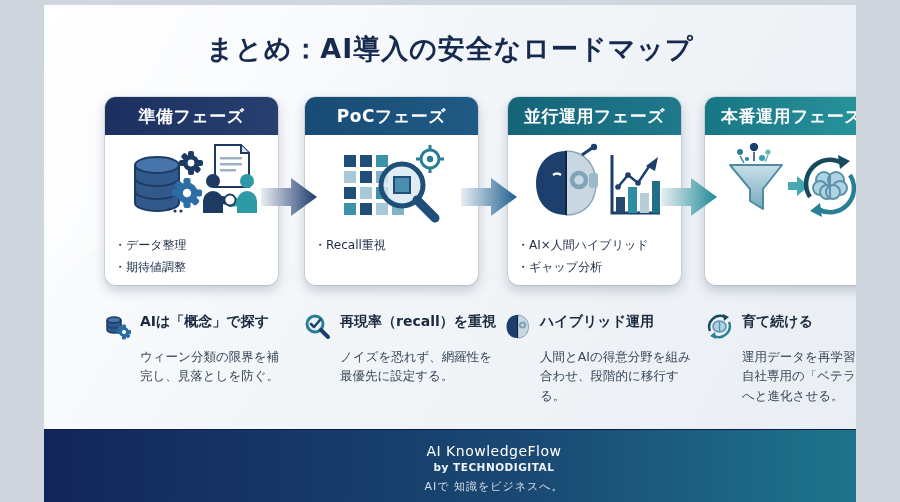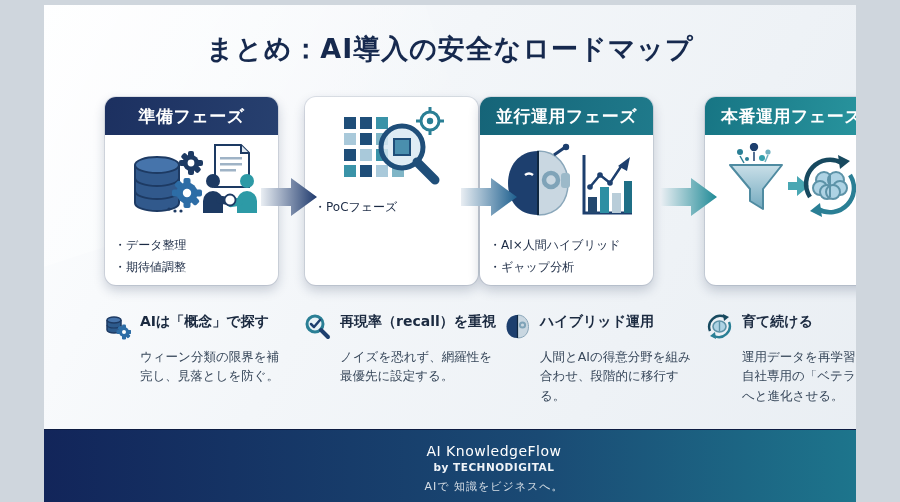--- a/index.html
+++ b/index.html
@@ -16,21 +16,21 @@
   .title{
     position:absolute; top:26px; left:0; width:100%; text-align:center;
     font-size:27px; font-weight:700; color:#16294e; letter-spacing:1px;
   }
   
   .card{
     position:absolute; top:92px; width:173px; height:188px; background:#ffffff;
     border-radius:11px; overflow:hidden;
     box-shadow:0 5px 12px rgba(23,42,77,0.22), 0 0 0 1px rgba(23,42,77,0.10);
   }
-  .card.p0{left:61px;} .card.p1{left:261px;} .card.p2{left:436px;} .card.p3{left:661px;}
+  .card.p0{left:61px;} .card.p1{left:261px;} .card.p2{left:464px;} .card.p3{left:661px;}
   .card-header{
     height:38px; display:flex; align-items:center; justify-content:center;
     color:#ffffff; font-size:17px; font-weight:700; letter-spacing:0.5px;
   }
   .p0 .card-header{background:linear-gradient(100deg,#1c3060,#27406f);}
   .p1 .card-header{background:linear-gradient(100deg,#174b74,#1f5b85);}
   .p2 .card-header{background:linear-gradient(100deg,#156478,#1f7a8b);}
   .p3 .card-header{background:linear-gradient(100deg,#177584,#2a97a0);}
   .card-icons{height:100px; display:flex; align-items:center; justify-content:center;}
   .card-bullets{padding:0 9px;}
@@ -110,20 +110,21 @@
         <circle cx="105" cy="57" r="5.5" fill="#ffffff" stroke="#1d3a63" stroke-width="1.8"></circle>
       </svg>
     </div>
     <div class="card-bullets">
       <div class="bullet">・データ整理</div>
       <div class="bullet">・期待値調整</div>
     </div>
   </div>
 
   <div class="card p1">
+    <div class="card-header">PoCフェーズ</div>
     <div class="card-icons">
       <svg width="112" height="84" viewBox="0 0 112 84">
         <g>
           <rect x="8" y="12" width="12" height="12" fill="#1f4e79"></rect>
           <rect x="24" y="12" width="12" height="12" fill="#1f4e79"></rect>
           <rect x="40" y="12" width="12" height="12" fill="#3a93a8"></rect>
           <rect x="8" y="28" width="12" height="12" fill="#a9c9da"></rect>
           <rect x="24" y="28" width="12" height="12" fill="#1f4e79"></rect>
           <rect x="40" y="28" width="12" height="12" fill="#7fb5c6"></rect>
           <rect x="8" y="44" width="12" height="12" fill="#1f4e79"></rect>
@@ -141,21 +142,21 @@
           <circle cx="94" cy="16" r="9"></circle>
           <line x1="94" y1="2" x2="94" y2="8"></line>
           <line x1="94" y1="24" x2="94" y2="30"></line>
           <line x1="80" y1="16" x2="86" y2="16"></line>
           <line x1="102" y1="16" x2="108" y2="16"></line>
         </g>
         <circle cx="94" cy="16" r="3.2" fill="#2a7f95"></circle>
       </svg>
     </div>
     <div class="card-bullets">
-      <div class="bullet">・PoCフェーズ</div>
+      <div class="bullet">・Recall重視</div>
     </div>
   </div>
 
   <div class="card p2">
     <div class="card-header">並行運用フェーズ</div>
     <div class="card-icons">
       <svg width="134" height="84" viewBox="0 0 134 84">
         <path d="M38 8 C18 8 8 24 8 40 C8 58 18 72 38 72 Z" fill="#1d3f6e"></path>
         <path d="M38 8 C58 8 68 24 68 40 C68 58 58 72 38 72 Z" fill="#c9d7e1" stroke="#8aa7ba" stroke-width="1.5"></path>
         <line x1="38" y1="8" x2="38" y2="72" stroke="#0f2740" stroke-width="2"></line>

